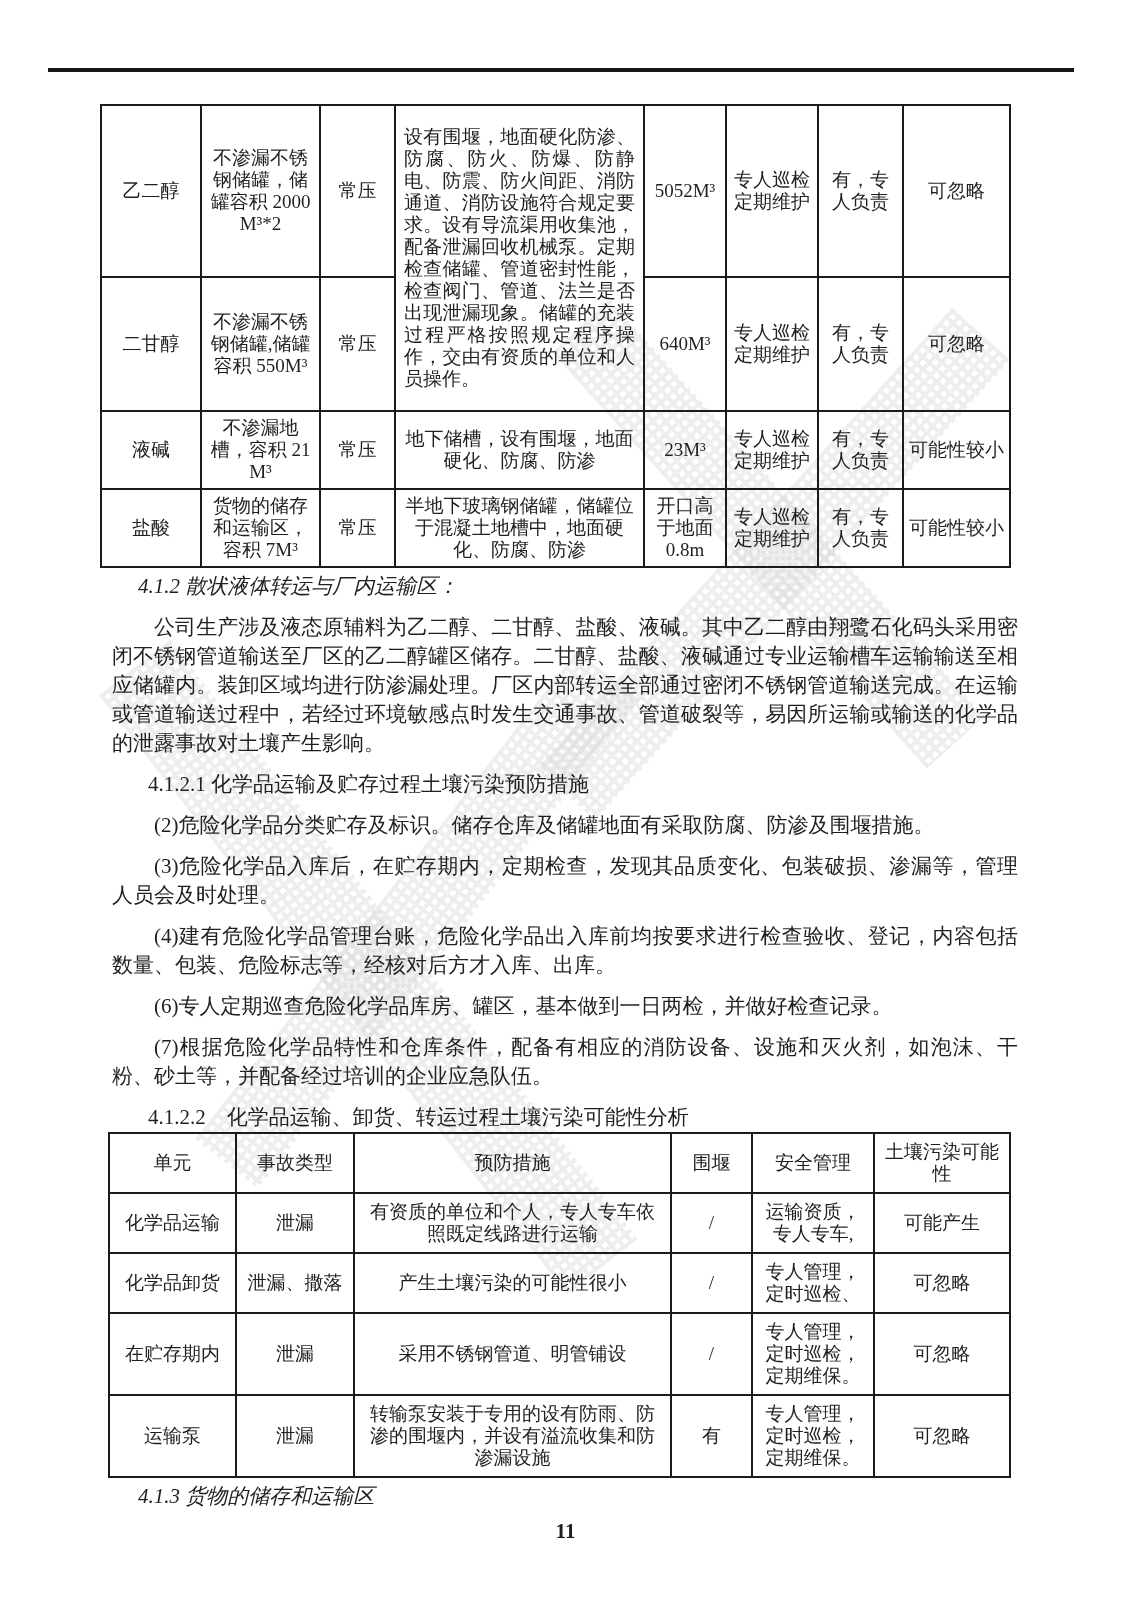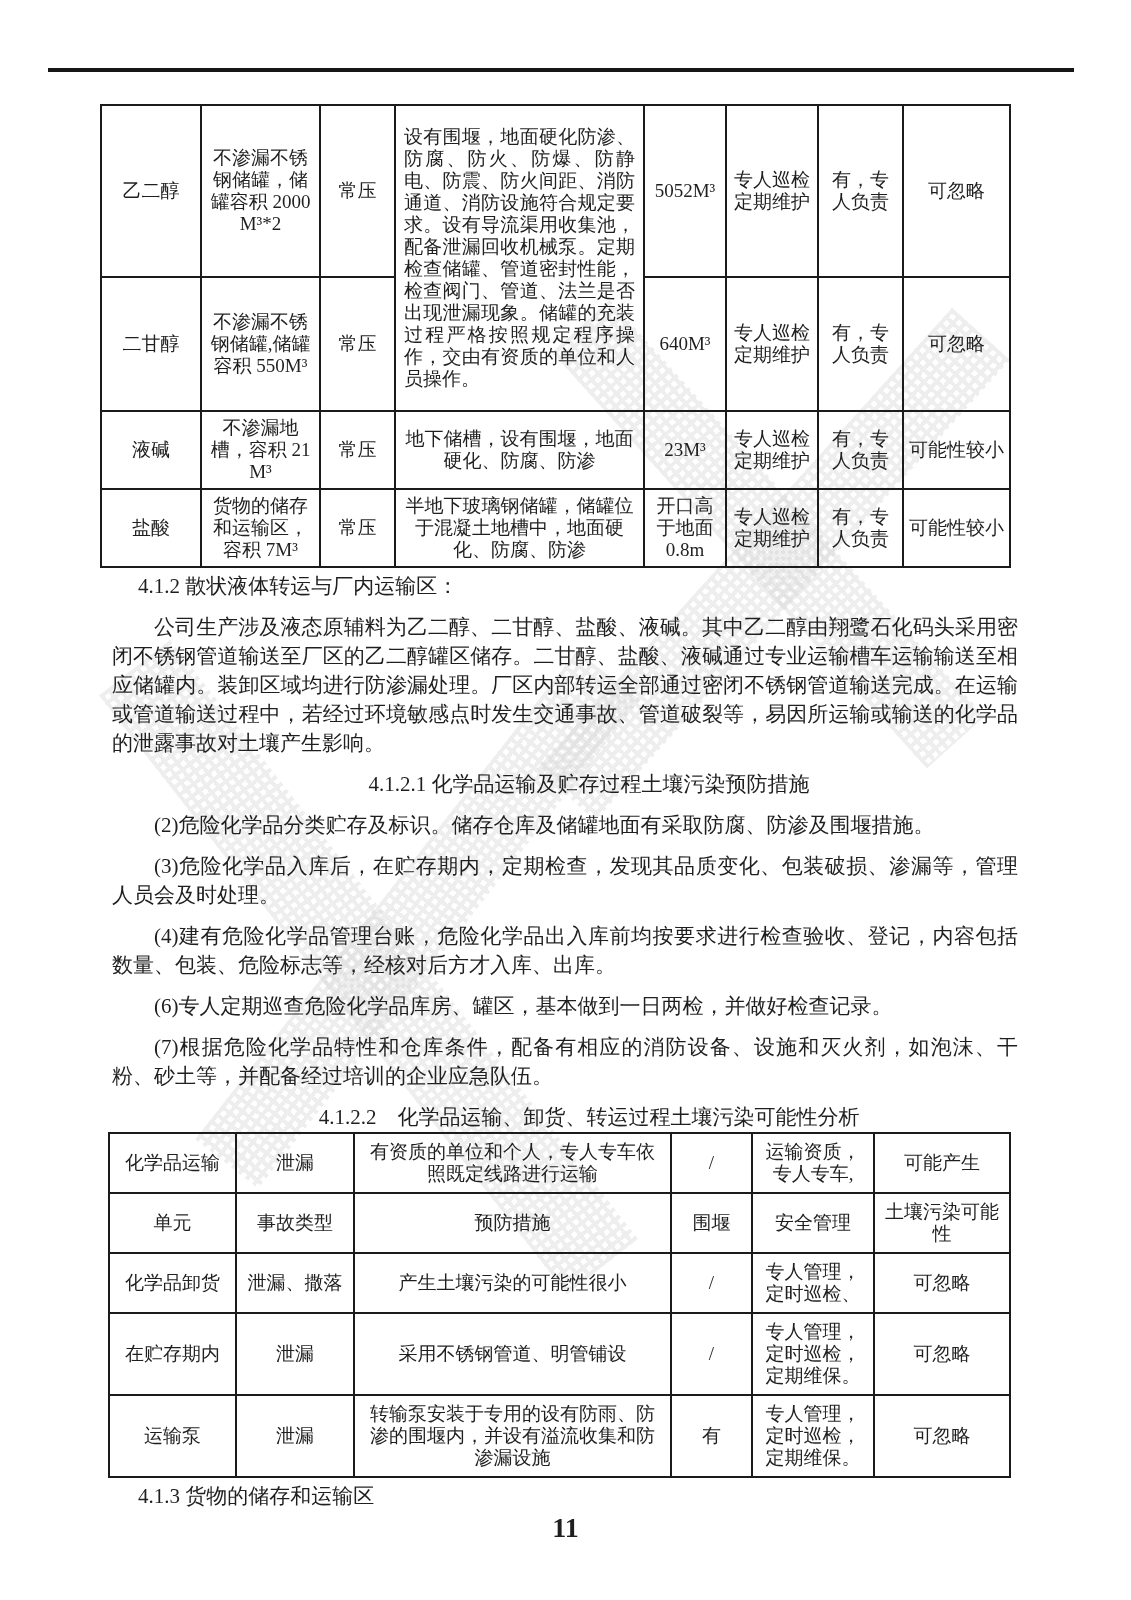--- a/index.html
+++ b/index.html
@@ -31,27 +31,27 @@
     position:absolute;z-index:1;top:104px;left:100px;width:930px;
     font-size:21px;line-height:29px;
   }
   table{border-collapse:collapse;table-layout:fixed;font-size:19px;line-height:22px;}
   td,th{border:2px solid #1b1b1b;text-align:center;vertical-align:middle;padding:5px 5px;font-weight:normal;word-break:break-all;}
   .t1{width:909px;}
   .t1 .measures-merged{text-align:justify;text-justify:inter-character;padding:20px 8px;}
   .t2{width:901px;margin-left:8px;}
   .t2 td,.t2 th{padding:7px 6px;}
 
-  .h-sec{margin:0;margin-left:38px;}
-  .h-sub{margin:0;margin-left:48px;text-align:center;}
+  .h-sec{margin:0;margin-left:38px;font-style:italic;}
+  .h-sub{margin:0;margin-left:48px;}
   p.body{margin:12px;text-indent:2em;text-align:justify;text-justify:inter-ideograph;}
   .gap-s{height:4px;}
   .page-number{
     position:absolute;z-index:1;left:0;width:100%;bottom:56px;
-    text-align:center;font-weight:bold;font-size:28px;
+    text-align:center;font-weight:bold;font-size:21px;
   }
 </style>
 </head>
 <body>
 
 <div class="page">
   <div class="top-rule"></div>
   <div class="watermark wm1"></div>
   <div class="watermark wm2"></div>
   <div class="watermark wm3"></div>
@@ -129,34 +129,34 @@
       <colgroup>
         <col style="width:127px">
           <col style="width:118px">
           <col style="width:317px">
         <col style="width:81px">
           <col style="width:122px">
           <col style="width:136px">
       </colgroup>
       <tbody>
           <tr>
+        <th>单元</th>
+        <th>事故类型</th>
+        <th>预防措施</th>
+        <th>围堰</th>
+        <th>安全管理</th>
+        <th>土壤污染可能性</th>
+      </tr>
+      <tr>
         <td>化学品运输</td>
         <td>泄漏</td>
         <td>有资质的单位和个人，专人专车依照既定线路进行运输</td>
         <td>/</td>
         <td>运输资质，专人专车,</td>
         <td>可能产生</td>
-      </tr>
-      <tr>
-        <th>单元</th>
-        <th>事故类型</th>
-        <th>预防措施</th>
-        <th>围堰</th>
-        <th>安全管理</th>
-        <th>土壤污染可能性</th>
       </tr>
       <tr>
         <td>化学品卸货</td>
         <td>泄漏、撒落</td>
         <td>产生土壤污染的可能性很小</td>
         <td>/</td>
         <td>专人管理，定时巡检、</td>
         <td>可忽略</td>
       </tr>
       <tr>

